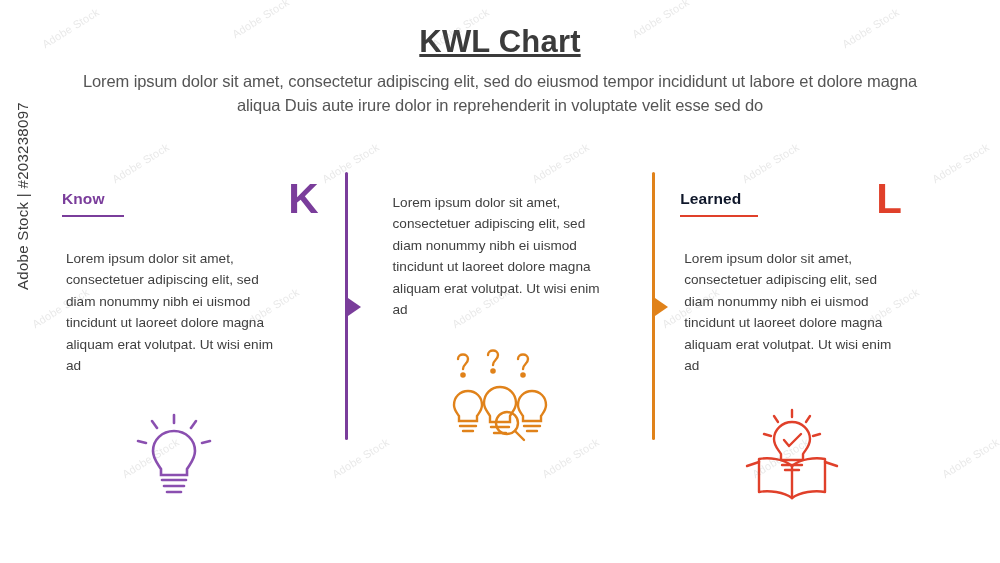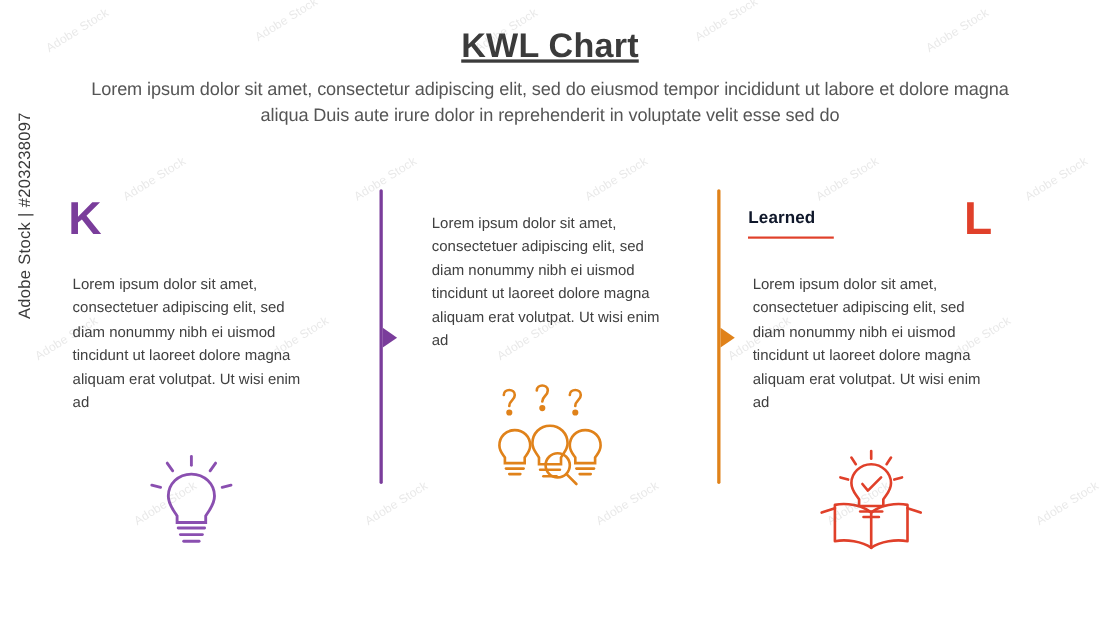--- a/index.html
+++ b/index.html
@@ -165,20 +165,24 @@
 
   <div class="vline v1"></div>
   <div class="arrow a1"></div>
   <div class="vline v2"></div>
   <div class="arrow a2"></div>
 
   <div class="columns">
 
     <div class="col left">
       <div class="col-head">
+        <div class="label-wrap">
+          <div class="col-label" style="color:#7a3d9b">Know</div>
+          <div class="label-underline" style="background:#7a3d9b"></div>
+        </div>
         <div class="big-letter" style="color:#7a3d9b">K</div>
       </div>
       <div class="col-body">Lorem ipsum dolor sit amet, consectetuer adipiscing elit, sed diam nonummy nibh ei uismod tincidunt ut laoreet dolore magna aliquam erat volutpat. Ut wisi enim ad</div>
       <div class="icon-box">
         <svg width="92" height="96" viewBox="0 0 92 96">
           <g fill="none" stroke="#8a4fb0" stroke-width="2.6" stroke-linecap="round">
             <path d="M46 26 C34 26 25 35 25 46 C25 54 30 59 33 64 L33 70 L59 70 L59 64 C62 59 67 54 67 46 C67 35 58 26 46 26 Z"></path>
             <path d="M34 75 L58 75"></path>
             <path d="M36 81 L56 81"></path>
             <path d="M39 87 L53 87"></path>

